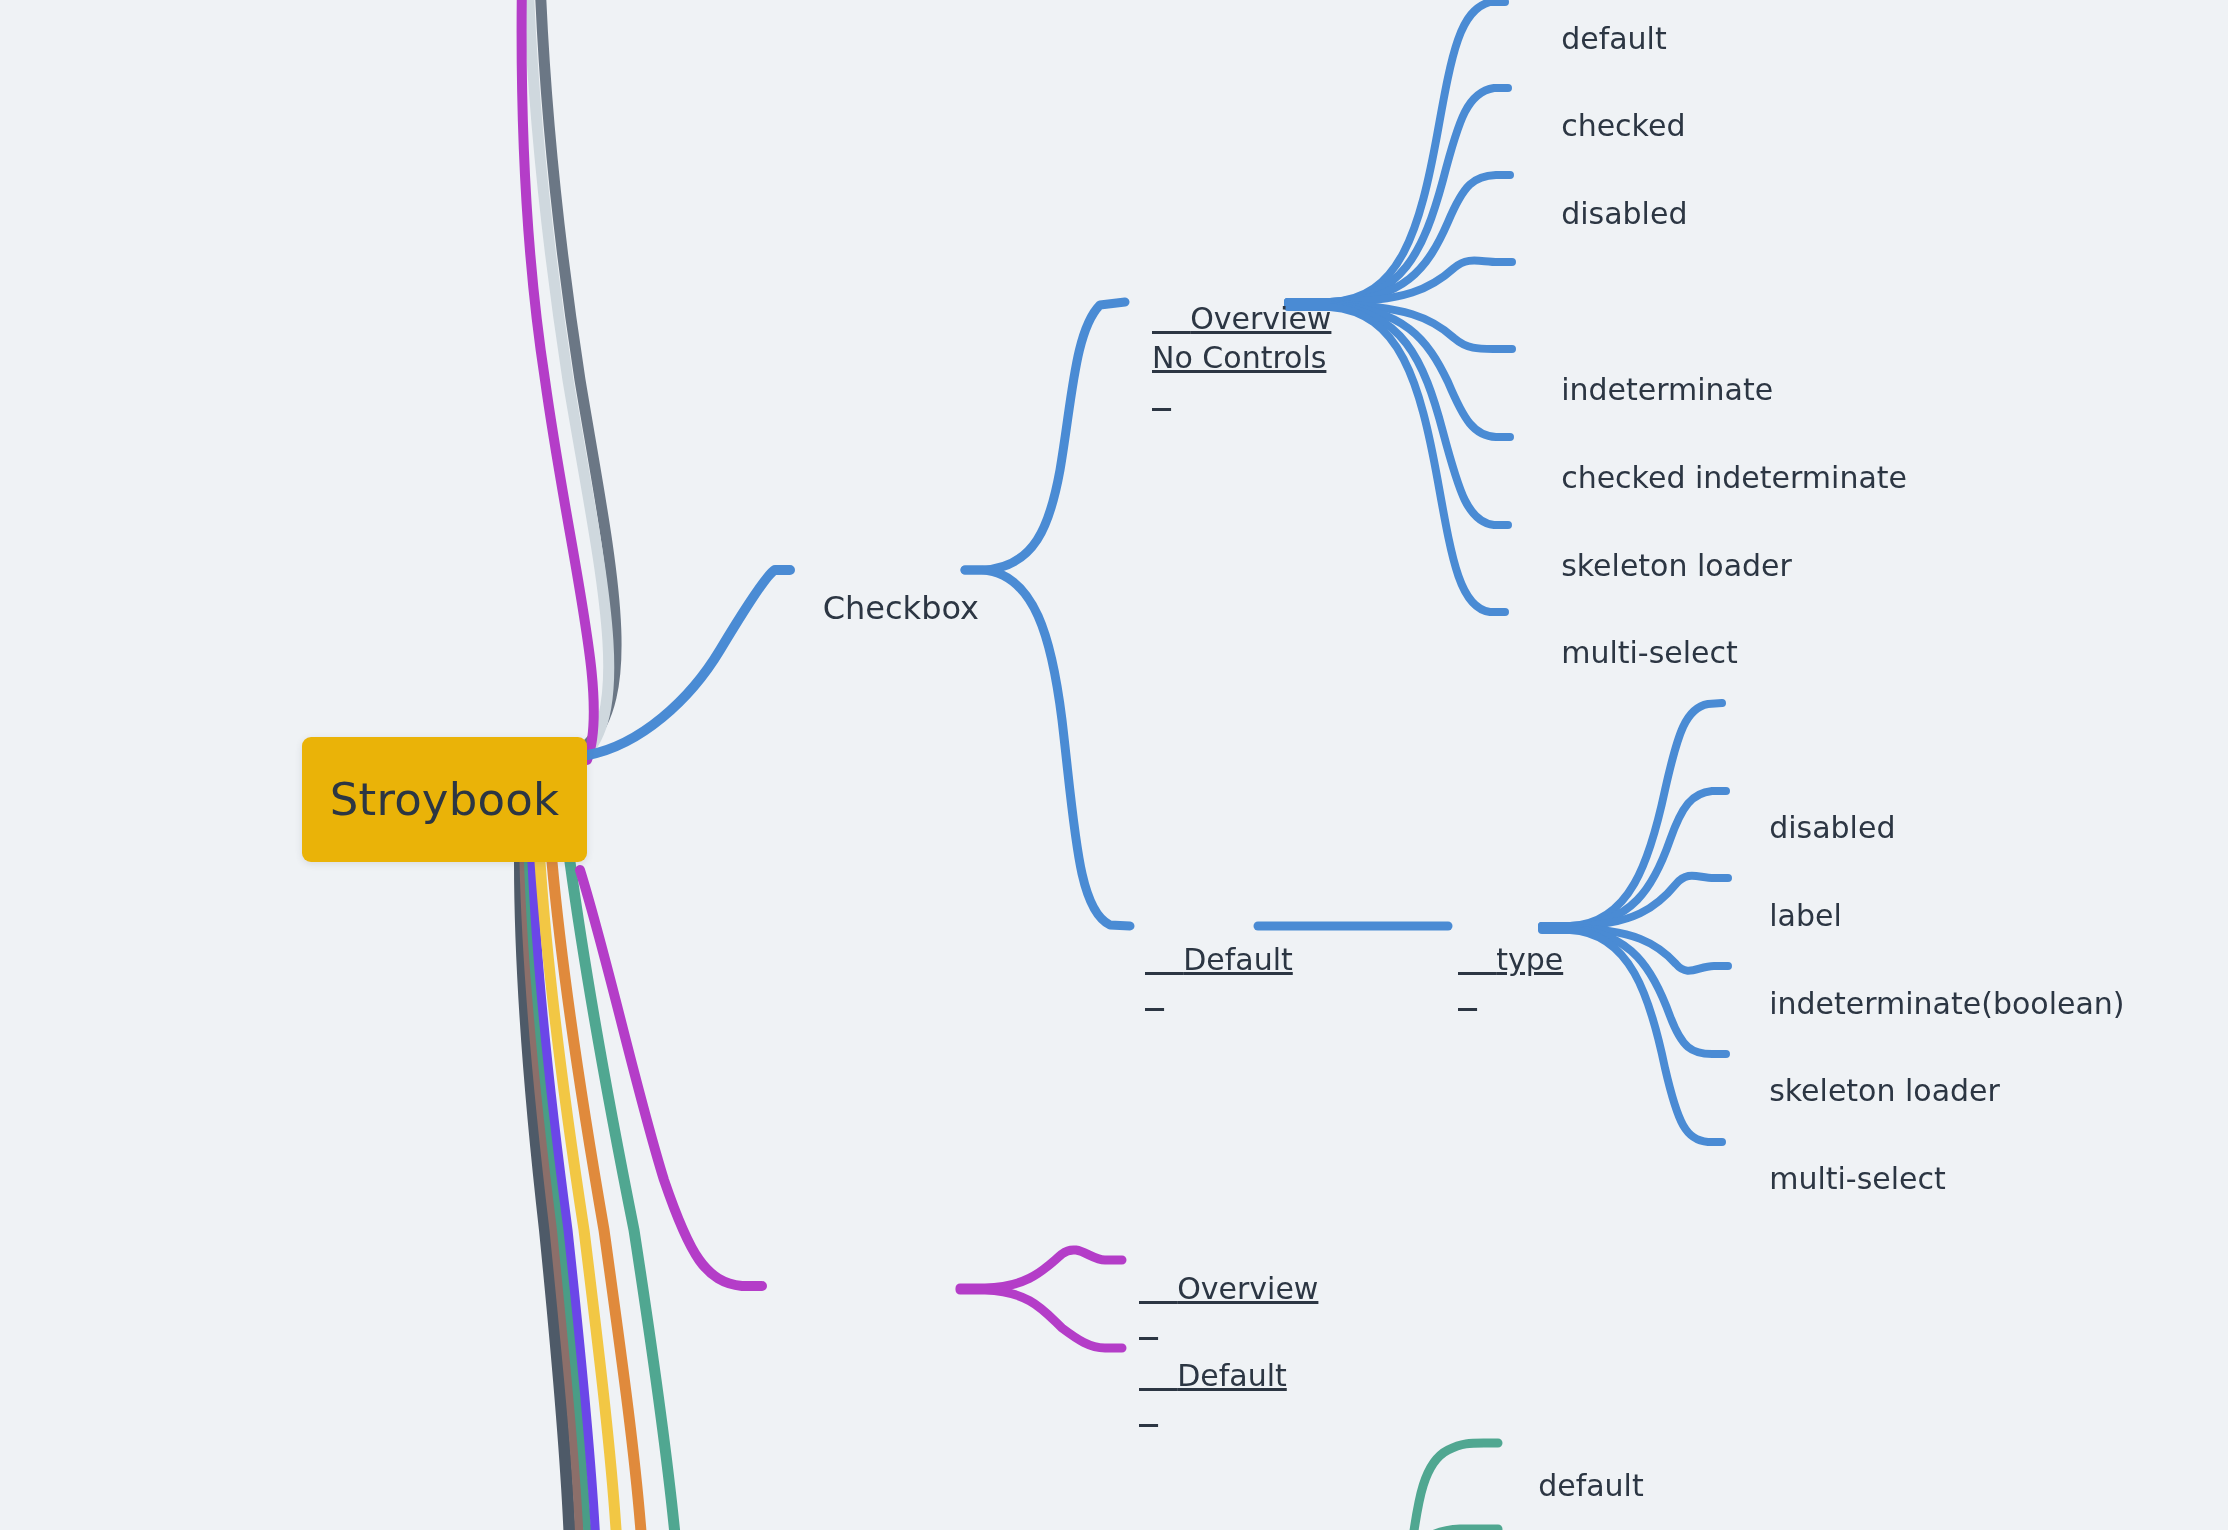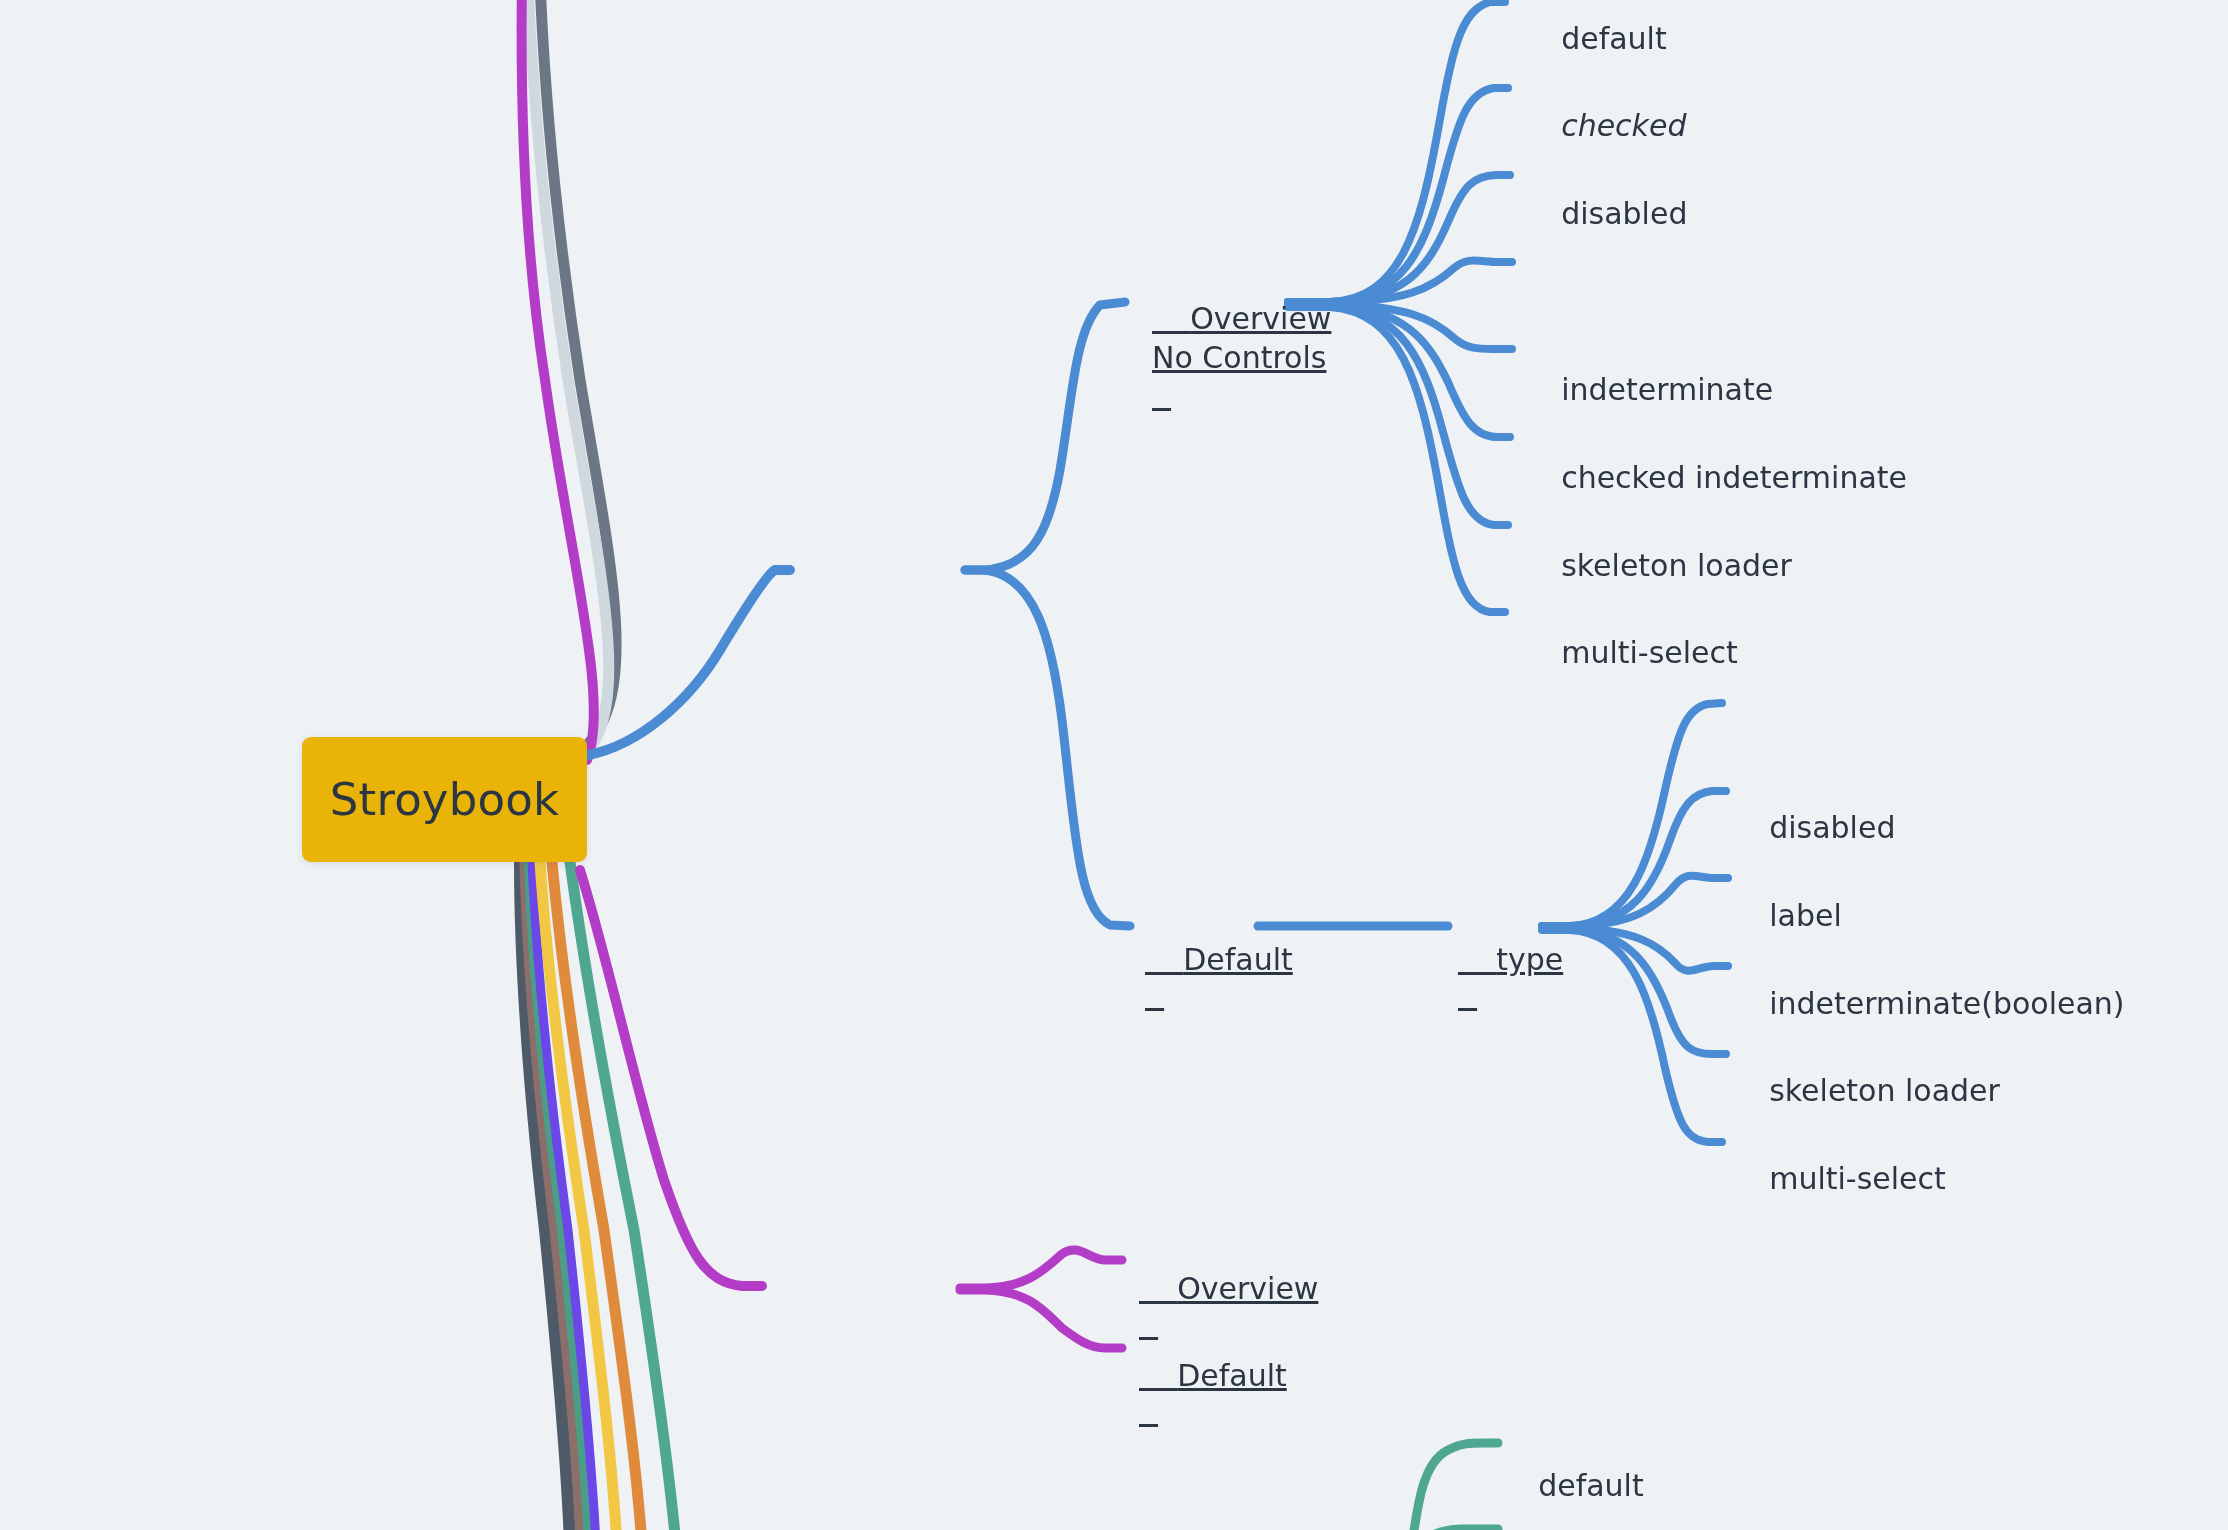--- a/index.html
+++ b/index.html
@@ -107,30 +107,33 @@
       <path d="M 1412 1545 C 1418 1500 1424 1462 1448 1450 C 1462 1443 1470 1443 1484 1443 L 1498 1443" stroke="#50a791" stroke-width="9"></path>
       <path d="M 1400 1560 C 1420 1540 1434 1530 1460 1529 L 1498 1529" stroke="#50a791" stroke-width="9"></path>
 
     </g>
   </svg>
 
   <div class="root-node" style="left:302px; top:737px; width:285px; height:125px;">
     <span class="root-label">Stroybook</span>
   </div>
 
+  <div class="node lvl1" style="left:782px; top:550px;">
+    <span>Checkbox</span>
+  </div>
 
   <div class="node lvl2 two-line" style="left:1152px; top:262px;">
     <span>Overview
 No Controls</span>
   </div>
 
   <div class="node leaf" style="left:1523px; top:-16px;">
     <span>default</span>
   </div>
-  <div class="node leaf" style="left:1523px; top:71px;font-style:italic;">
+  <div class="node leaf" style="left:1523px; top:71px;">
     <span>checked</span>
   </div>
   <div class="node leaf" style="left:1523px; top:159px;">
     <span>disabled</span>
   </div>
   <div class="node leaf" style="left:1523px; top:335px;">
     <span>indeterminate</span>
   </div>
   <div class="node leaf" style="left:1523px; top:423px;">
     <span>checked indeterminate</span>

